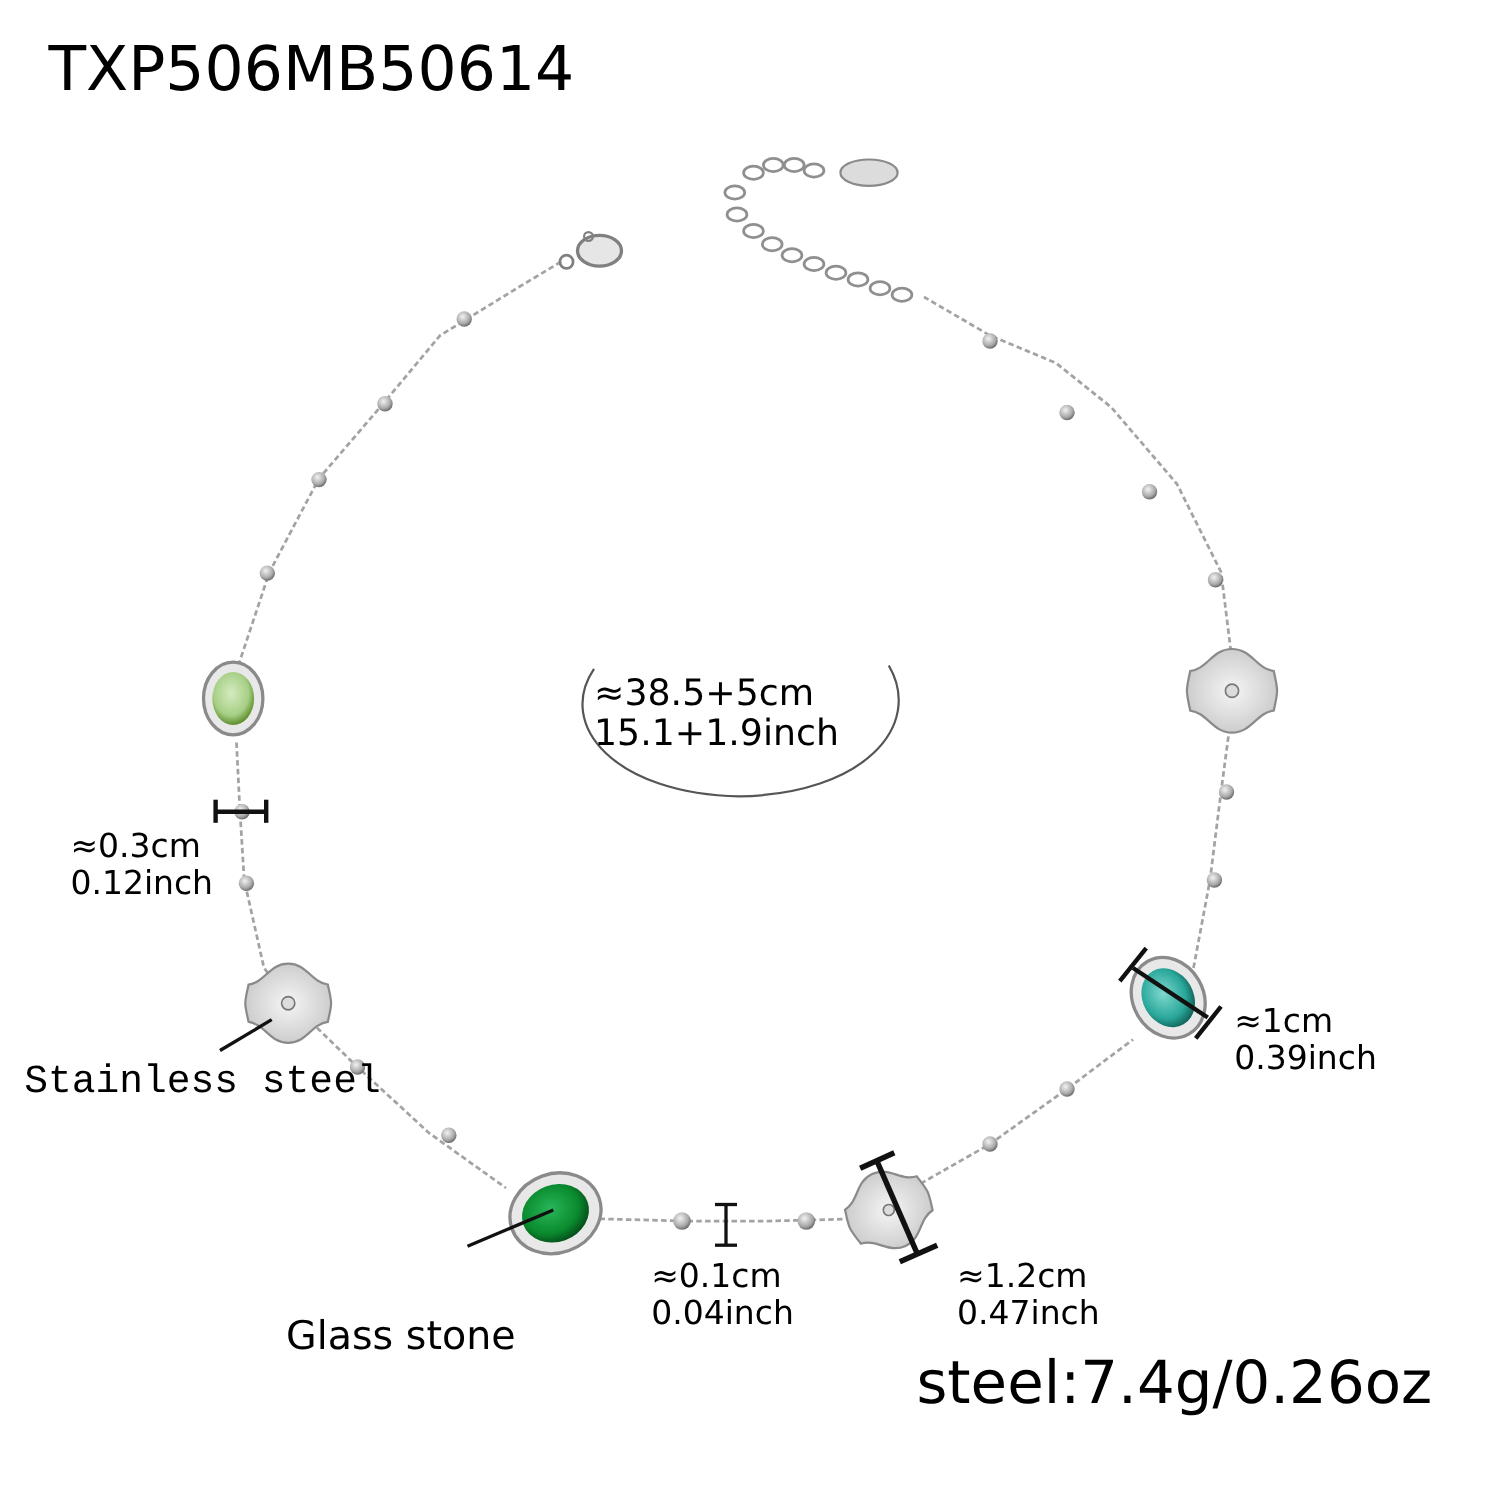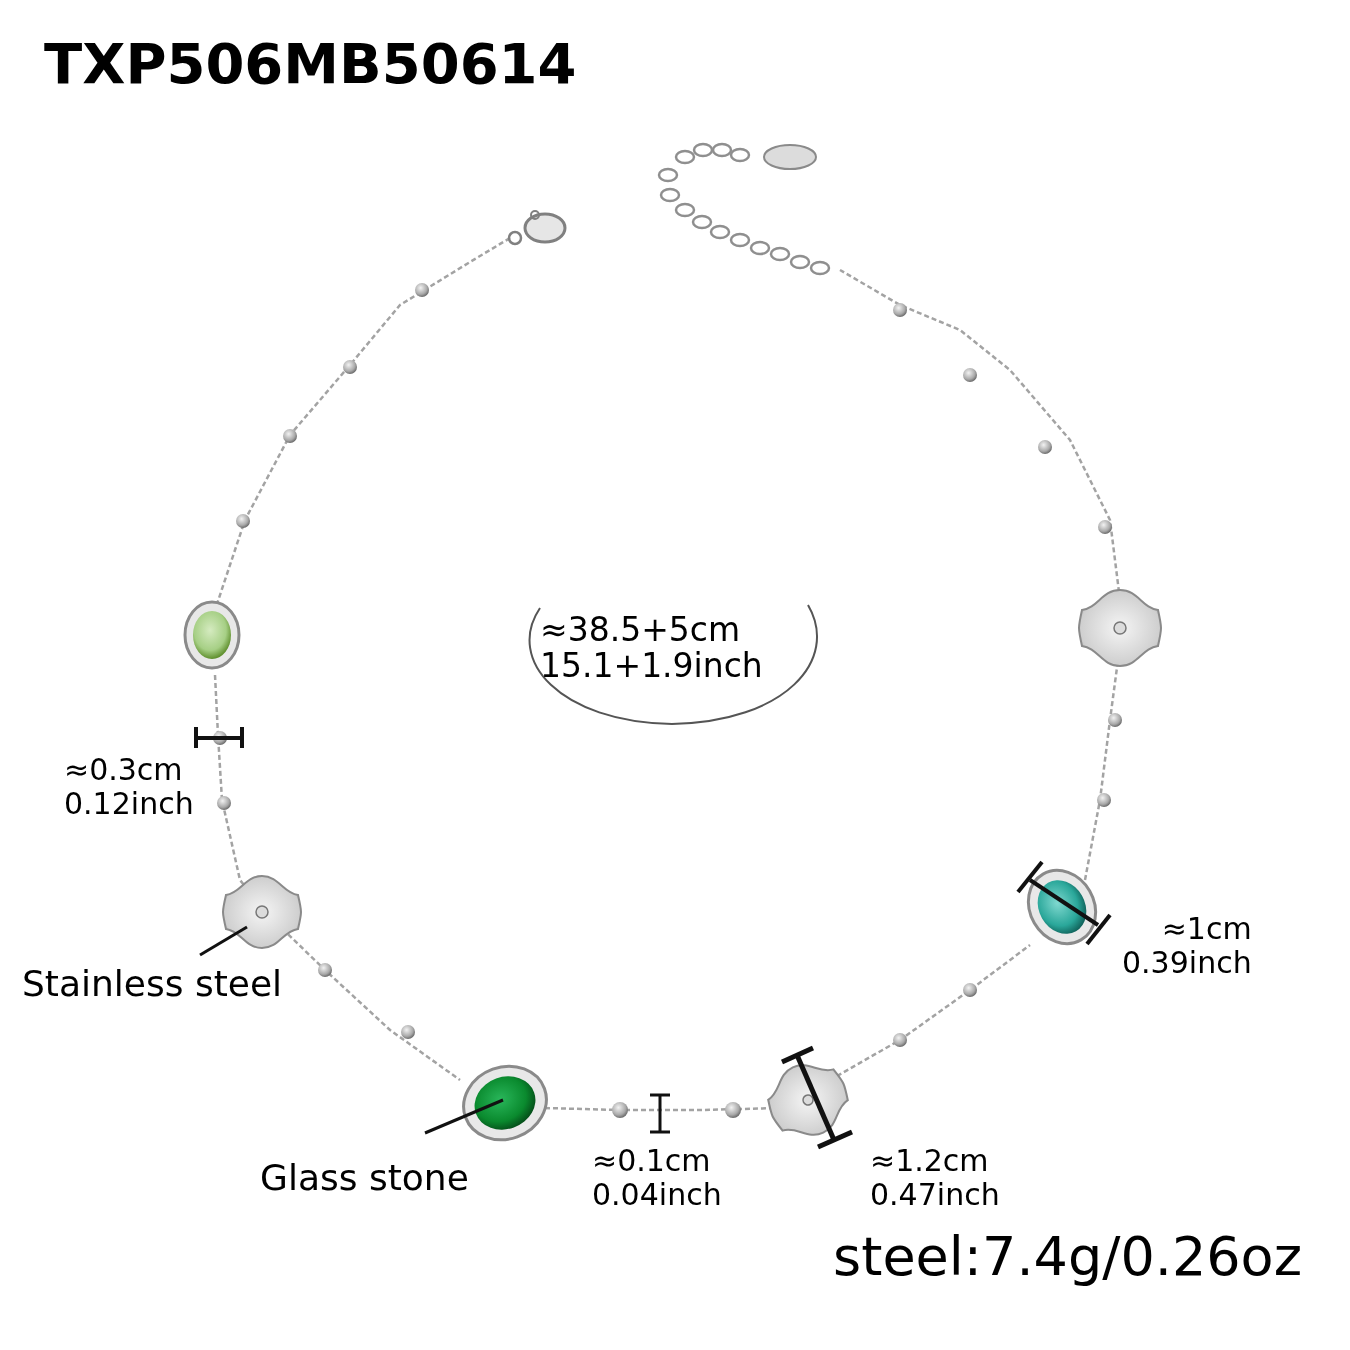--- a/index.html
+++ b/index.html
@@ -1,18 +1,18 @@
 <!DOCTYPE html>
 <html><head>
 <meta charset="utf-8">
 <style>
   html, body { margin: 0; padding: 0; background: #ffffff; }
   body { width: 1350px; height: 1350px; position: relative; overflow: hidden; font-family: "DejaVu Sans", sans-serif; color: #000; }
   .abs { position: absolute; }
-  .sku { left: 44px; top: 36px; font-size: 56px; letter-spacing: 0px; line-height: 1; font-weight: bold; }
+  .sku { left: 44px; top: 36px; font-size: 56px; letter-spacing: 0px; line-height: 1; font-weight: normal; }
   .label { font-size: 30px; line-height: 1.12; white-space: nowrap; }
   .label-lg { font-size: 36px; line-height: 1; white-space: nowrap; }
   .weight { right: 48px; top: 1230px; font-size: 54px; line-height: 1; white-space: nowrap; }
   .center-len { left: 540px; top: 612px; width: 260px; text-align: left; font-size: 33px; line-height: 1.1; }
   svg.art { position: absolute; left: 0; top: 0; }
 </style>
 </head>
 <body>
 
 <div class="abs sku">TXP506MB50614</div>
@@ -154,31 +154,31 @@
 <div class="abs center-len">
   <div>≈38.5+5cm</div>
   <div>15.1+1.9inch</div>
 </div>
 
 <div class="abs label" style="left:64px; top:753px;">
   <div>≈0.3cm</div>
   <div>0.12inch</div>
 </div>
 
-<div class="abs label" style="left:1122px; top:912px;text-align:right;">
+<div class="abs label" style="left:1122px; top:912px;">
   <div>≈1cm</div>
   <div>0.39inch</div>
 </div>
 
 <div class="abs label" style="left:592px; top:1144px;">
   <div>≈0.1cm</div>
   <div>0.04inch</div>
 </div>
 
 <div class="abs label" style="left:842px; top:1144px;margin-left:28px;">
   <div>≈1.2cm</div>
   <div>0.47inch</div>
 </div>
 
-<div class="abs label-lg" style="left:22px; top:966px;">Stainless steel</div>
-<div class="abs label-lg" style="left:260px; top:1160px;text-align:right;">Glass stone</div>
+<div class="abs label-lg" style="left:22px; top:966px;font-family:Liberation Mono, monospace;">Stainless steel</div>
+<div class="abs label-lg" style="left:260px; top:1197px;text-align:right;">Glass stone</div>
 
 <div class="abs weight">steel:7.4g/0.26oz</div>
 
 </body></html>

